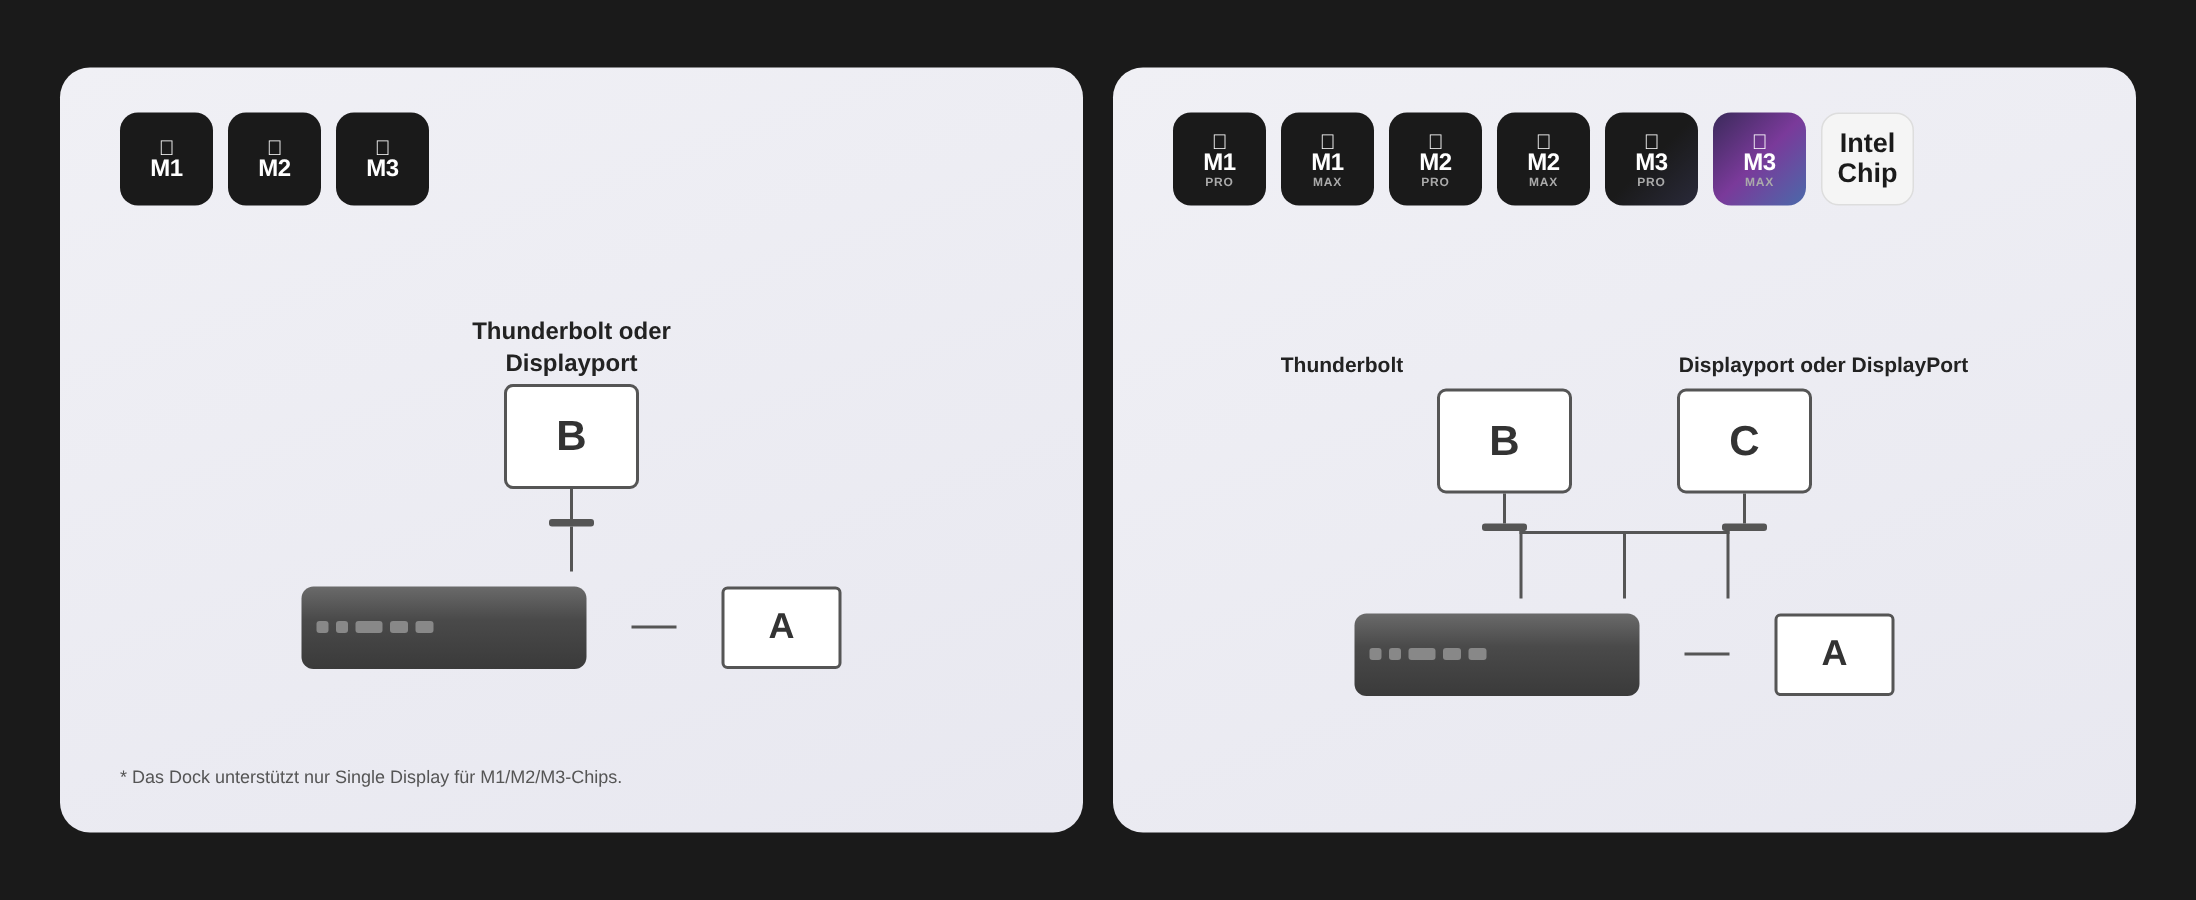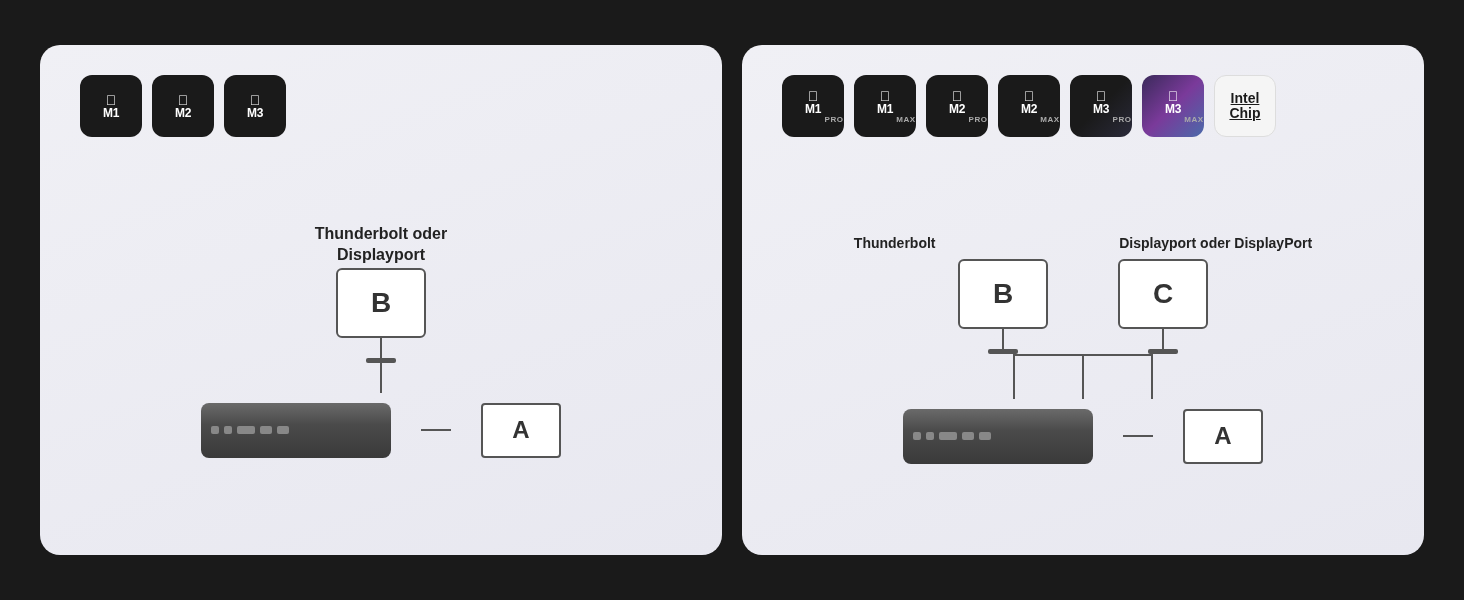--- a/index.html
+++ b/index.html
@@ -56,40 +56,38 @@
     .chip-badge.m2-pro { background: #1a1a1a; }
     .chip-badge.m2-max { background: #1a1a1a; }
     .chip-badge.m3-pro { background: linear-gradient(135deg, #1a1a1a 50%, #2a2a3a 100%); }
     .chip-badge.m3-max { background: linear-gradient(135deg, #3a2a5a 0%, #7a3a9a 50%, #4a6aaa 100%); }
     .chip-badge.intel { background: #f5f5f5; color: #1a1a1a; border: 1px solid #ddd; }
     .chip-apple-icon {
       font-size: 14px;
       line-height: 1;
     }
     .chip-name {
-      font-size: 12px;
+      font-size: 16px;
       font-weight: 800;
       letter-spacing: -0.3px;
       line-height: 1;
     }
     .chip-sub {
       font-size: 8px;
       font-weight: 600;
       letter-spacing: 0.5px;
       text-transform: uppercase;
       color: #aaa;
-      padding-left: 42px;
     }
     .chip-badge.intel .chip-main-text {
-      font-size: 14px;
+      font-size: 18px;
       font-weight: 700;
       color: #1a1a1a;
       text-align: center;
       line-height: 1.1;
-      text-decoration: underline;
     }
     .diagram-area {
       flex: 1;
       display: flex;
       flex-direction: column;
       align-items: center;
       justify-content: center;
       position: relative;
     }
     .label-text {
@@ -280,20 +278,21 @@
             <div class="dock-port-usb"></div>
           </div>
           <div class="connector-horizontal" style="width: 30px;"></div>
           <div class="laptop-box">
             <span>A</span>
           </div>
         </div>
       </div>
     </div>
 
+    <div class="footnote">* Das Dock unterstützt nur Single Display für M1/M2/M3-Chips.</div>
   </div>
 
   <div class="panel">
 
     <div class="chips-row">
 
       <div class="chip-badge m1-pro">
         <span class="chip-apple-icon"></span>
         <span class="chip-name">M1</span>
         <span class="chip-sub">PRO</span>

